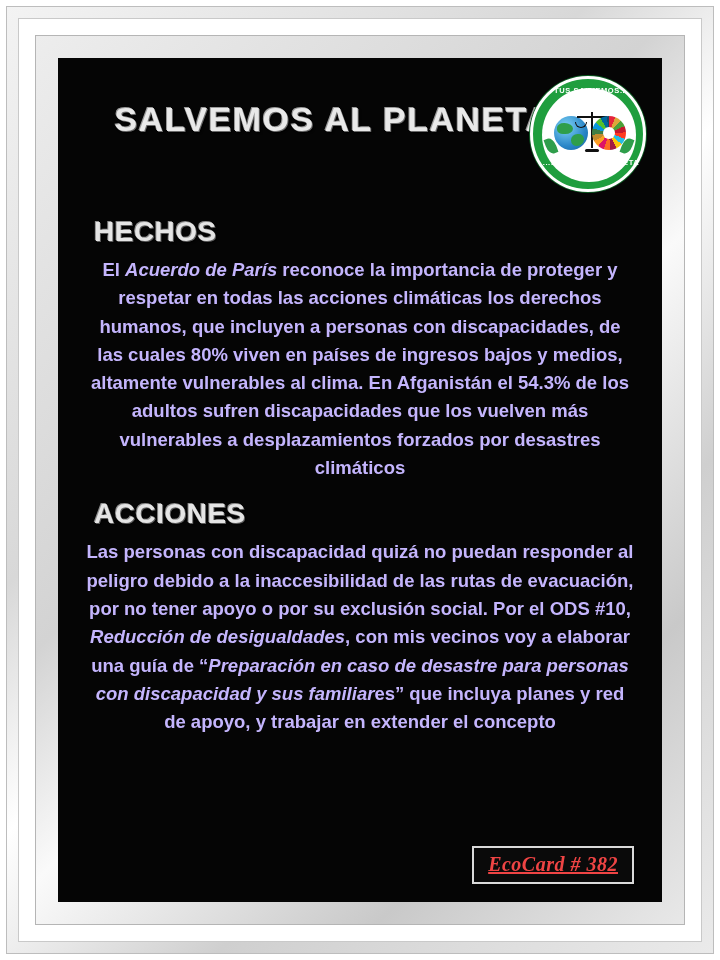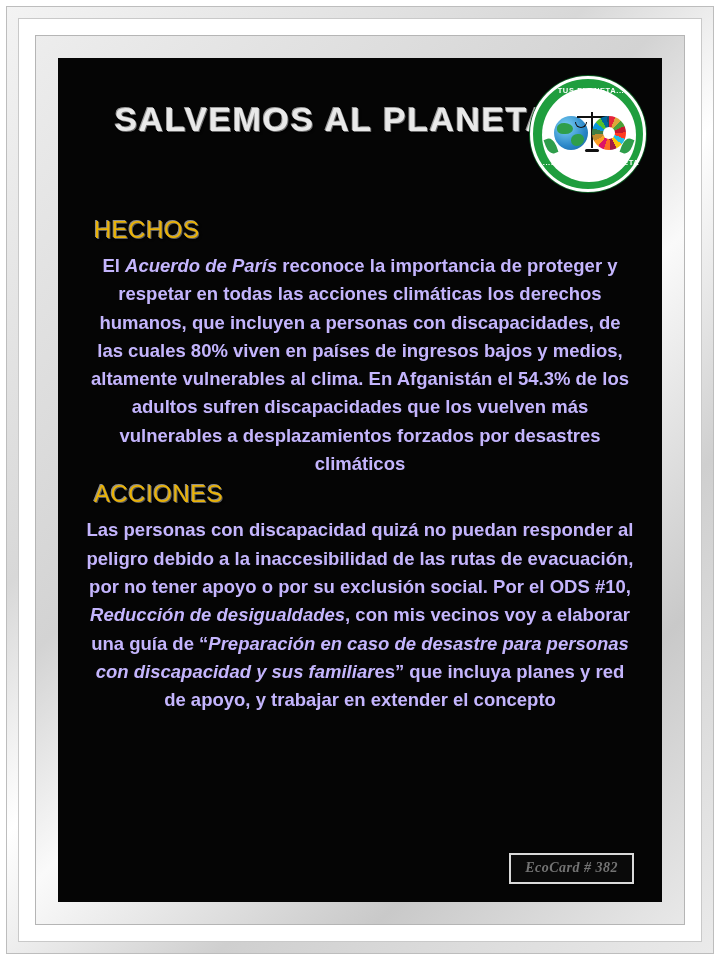--- a/index.html
+++ b/index.html
@@ -217,59 +217,60 @@
     position: absolute;
     width: 10px; height: 16px;
     background: #2f9e4b;
     border-radius: 0 60% 0 60%;
   }
   .leaf.l { left: 4px; top: 50px; transform: rotate(-20deg); }
   .leaf.r { right: 4px; top: 50px; transform: rotate(20deg) scaleX(-1); }
 
   
   .section-head {
-    color: #eab308;
-    font-size: 24px;
-    font-weight: normal;
+    color: #e5e5e5;
+    font-size: 28px;
+    font-weight: bold;
     letter-spacing: 0.5px;
     margin: 0 0 4px 36px;
     text-shadow: 1px 1px 0 #5d5d5d, 2px 2px 2px rgba(0,0,0,0.85), -1px -1px 0 #8e8e8e;
   }
   .para {
     color: #c4b5fd;
     font-size: 18.5px;
     font-weight: bold;
     line-height: 1.53;
     text-align: center;
     margin: 0 28px;
     padding: 4px 0 0 0;
   }
   .para em { font-style: italic; }
 
   #facts-block { margin-top: 18px; }
-  #actions-block { margin-top: 2px; }
+  #actions-block { margin-top: 16px; }
 
   
   .footer {
     position: absolute;
     right: 28px;
     bottom: 18px;
   }
   .ecocard {
     display: inline-block;
     padding: 5px 14px 6px 14px;
     background: #0a0a0a;
     border: 2px solid #d9d9d9;
-    color: #737373;
+    color: #ef4444;
     font-family: "Liberation Serif", serif;
-    font-size: 14px;
+    font-size: 20px;
     font-weight: bold;
     font-style: italic;
     letter-spacing: 0.5px;
     box-shadow: 2px 2px 3px rgba(0,0,0,0.7);
+    text-decoration: underline;
   }
 </style>
 </head>
 <body>
 
 <div class="page">
   <div class="frame-outer">
     <div class="frame-mid">
       <div class="frame-inner">
 
@@ -285,21 +286,21 @@
                   <div class="scale-post"></div>
                   <div class="scale-beam"></div>
                   <div class="scale-pan left"></div>
                   <div class="scale-pan right"></div>
                   <div class="scale-base"></div>
                 </div>
                 <div class="wheel"></div>
                 <div class="leaf l"></div>
                 <div class="leaf r"></div>
               </div>
-              <div class="logo-text-top">TUS PLANETA...</div>
+              <div class="logo-text-top">TUS SALVEMOS...</div>
               <div class="logo-text-bottom">...SALVAN AL PLANETA</div>
             </div>
           </div>
 
           <div id="facts-block">
             <div class="section-head">HECHOS</div>
             <div class="para">El <em>Acuerdo de París</em> reconoce la importancia de proteger y respetar en todas las acciones climáticas los derechos humanos, que incluyen a personas con discapacidades, de las cuales 80% viven en países de ingresos bajos y medios, altamente vulnerables al clima. En Afganistán el 54.3% de los adultos sufren discapacidades que los vuelven más vulnerables a desplazamientos forzados por desastres climáticos</div>
           </div>
 
           <div id="actions-block">

